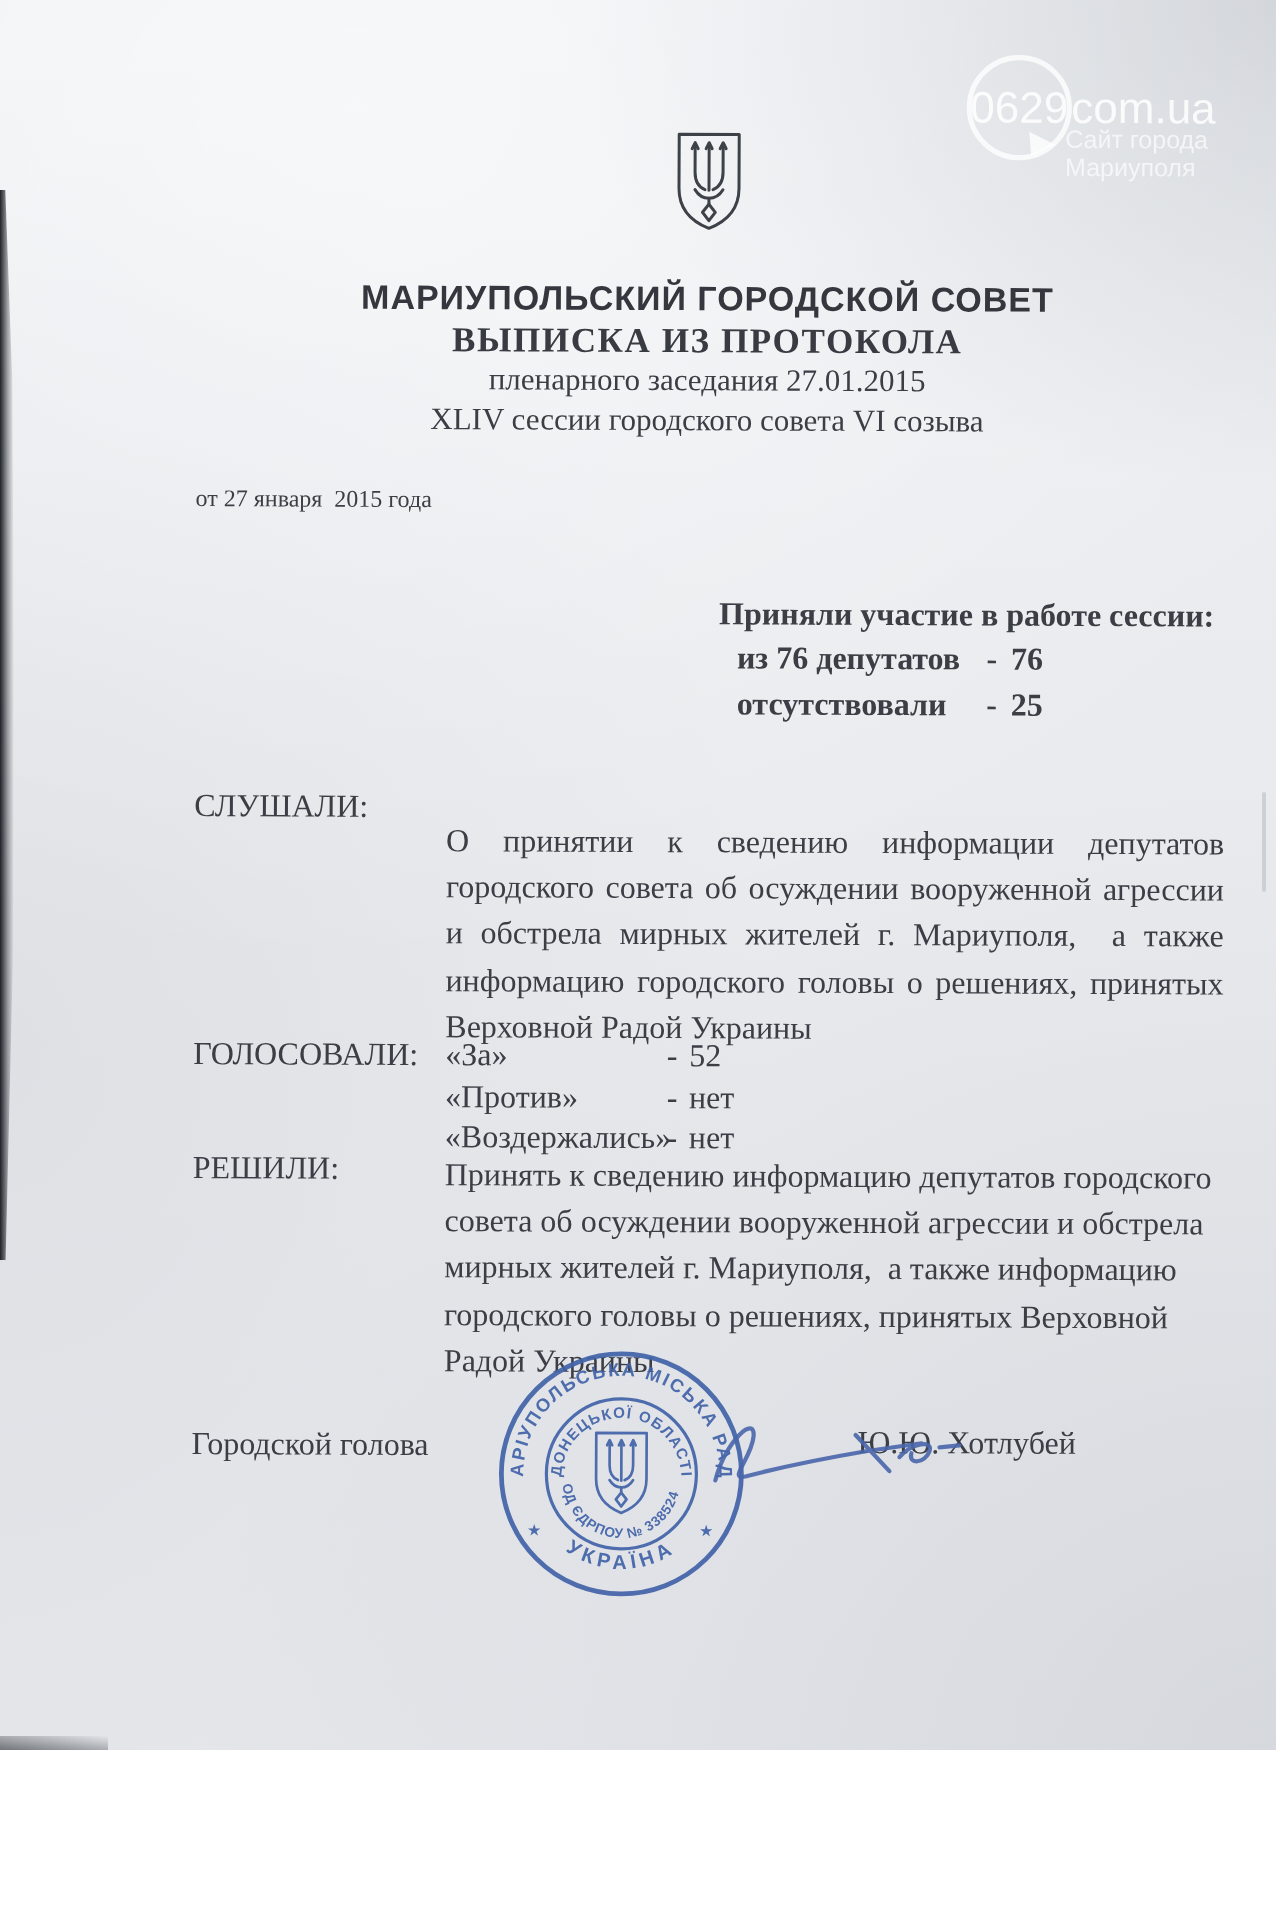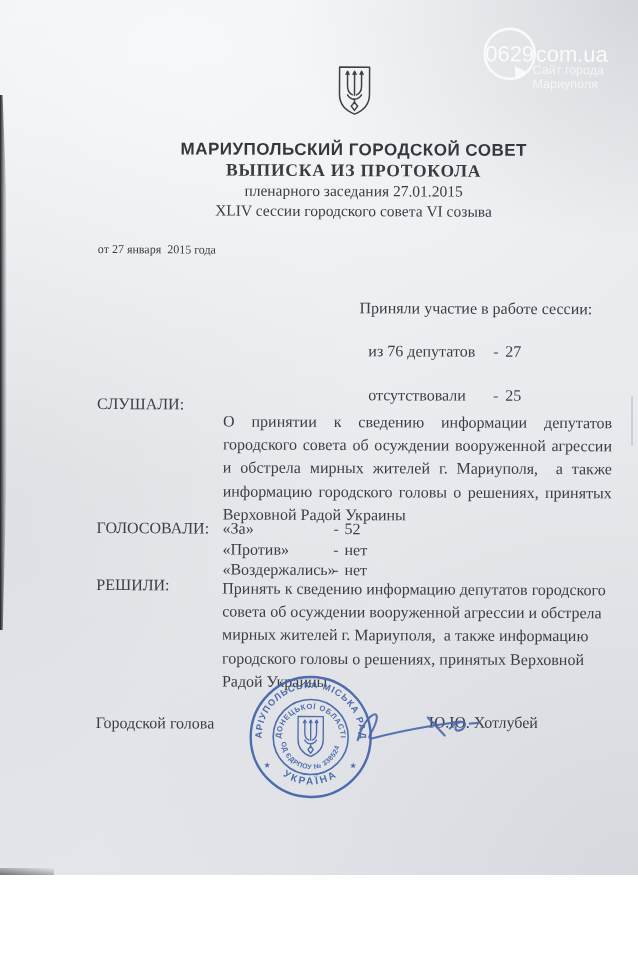--- a/index.html
+++ b/index.html
@@ -28,24 +28,24 @@
 
   .hdr{position:absolute;left:70px;top:139px;width:565px;text-align:center;}
   .hdr .t1{font-family:"Liberation Sans","DejaVu Sans",sans-serif;font-weight:700;font-size:17px;
            letter-spacing:.5px;color:#34373d;line-height:21px;}
   .hdr .t2{font-weight:700;font-size:17.5px;letter-spacing:.8px;line-height:21px;color:#383b41;}
   .hdr .t3{font-size:15.5px;line-height:19.5px;}
   .hdr .t4{font-size:15.5px;line-height:19.5px;}
 
   .meta{position:absolute;left:97px;top:240px;font-size:12px;line-height:21.5px;}
 
-  .attendance{position:absolute;left:359px;top:297px;font-size:16px;}
+  .attendance{position:absolute;left:359px;top:297px;font-size:16px;font-weight:bold;}
   .attendance .hd{line-height:22px;}
   .att-rows{padding-left:9px;}
-  .att-row{display:grid;grid-template-columns:118px 19px auto;line-height:22.8px;margin-top:21px;}
+  .att-row{display:grid;grid-template-columns:118px 19px auto;line-height:22.8px;}
   .att-row .dash{text-align:center;}
 
   .sec-label{position:absolute;left:97px;font-size:16px;}
   .body-text{position:absolute;left:223px;width:389px;font-size:16px;line-height:23.2px;}
   .just{text-align:justify;}
 
   .votes{position:absolute;left:223px;top:519px;font-size:16px;}
   .vote-row{display:grid;grid-template-columns:105px 17px auto;line-height:20.6px;}
   .vote-row .dash{text-align:center;}
 
@@ -102,21 +102,21 @@
     <div class="meta">
       <div>от 27 января&nbsp; 2015 года</div>
     </div>
 
     <div class="attendance">
       <div class="hd">Приняли участие в работе сессии:</div>
       <div class="att-rows">
         <div class="att-row">
           <span>из 76 депутатов</span>
           <span class="dash">-</span>
-          <span>27</span>
+          <span>76</span>
         </div>
         <div class="att-row">
           <span>отсутствовали</span>
           <span class="dash">-</span>
           <span>25</span>
         </div>
       </div>
     </div>
 
     <div class="sec-label" style="top:396px;">СЛУШАЛИ:</div>

